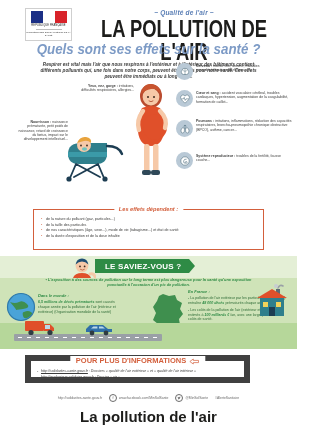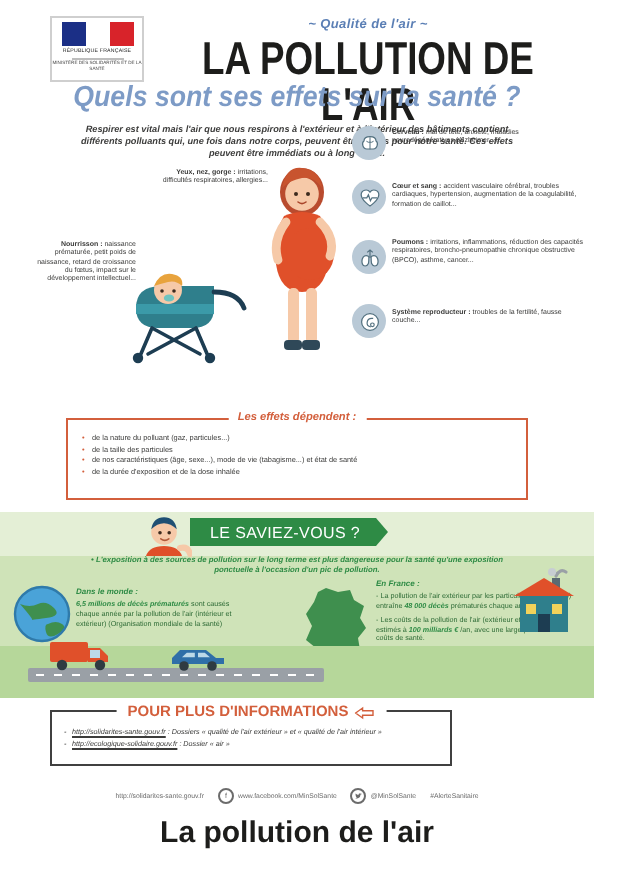--- a/index.html
+++ b/index.html
@@ -58,40 +58,40 @@
   .effects ul{margin:0;padding:7px 0 0 12px;list-style:none;}
   .effects li{font-size:3.7px;line-height:5.6px;color:#3c3c3b;position:relative;}
   .effects li:before{content:"•";position:absolute;left:-5px;color:#d35f3c;}
 
   
   .green{position:absolute;left:0;top:256px;width:297px;height:93px;
          background:#cfe3b8;overflow:hidden;}
   .green-top{position:absolute;left:0;top:0;width:297px;height:22px;background:#e4efd6;}
   .ribbon{position:absolute;left:95px;top:3px;height:14px;background:#2e8b45;
           display:flex;align-items:center;padding:0 8px 0 10px;}
-  .ribbon span{font-size:8px;font-weight:normal;color:#fff;letter-spacing:.2px;}
+  .ribbon span{font-size:8px;font-weight:bold;color:#fff;letter-spacing:.2px;}
   .ribbon:after{content:"";position:absolute;right:-6px;top:0;border-top:7px solid transparent;
                 border-bottom:7px solid transparent;border-left:6px solid #2e8b45;}
   .green-lead{position:absolute;left:38px;top:21px;width:221px;text-align:center;
               font-size:3.9px;line-height:5.4px;font-style:italic;font-weight:bold;color:#2e8b45;}
   .green-lead .bullet{color:#2e8b45;}
 
   .col{position:absolute;font-size:3.6px;line-height:4.8px;color:#2e6b36;}
   .col h4{margin:0 0 1.5px 0;font-size:4px;font-style:italic;font-weight:bold;color:#2e8b45;}
   .col .big{font-weight:bold;font-style:italic;color:#2e8b45;}
   .col p{margin:0 0 2px 0;}
 
   .ground{position:absolute;left:0;bottom:0;width:297px;height:26px;background:#b6d79a;}
   .road{position:absolute;left:14px;bottom:8px;width:148px;height:7px;background:#9aa0a6;border-radius:1px;}
   .road:before{content:"";position:absolute;left:4px;top:3px;width:140px;height:1px;
                background:repeating-linear-gradient(to right,#fff 0 4px,transparent 4px 9px);}
 
   
-  .info{position:absolute;left:25px;top:355px;width:201px;height:28px;
-        border:1px solid #404040;box-sizing:border-box;}
+  .info{position:absolute;left:25px;top:355px;width:225px;height:28px;
+        border:6px solid #404040;box-sizing:border-box;}
   .info-title{position:absolute;left:50%;top:-5px;transform:translateX(-50%);
               background:#fff;padding:0 6px;font-size:7.5px;font-weight:bold;
               color:#d35f3c;white-space:nowrap;display:flex;align-items:center;gap:3px;}
   .info ul{margin:0;padding:8px 0 0 10px;list-style:none;}
   .info li{font-size:3.6px;line-height:5.6px;color:#3c3c3b;font-style:italic;position:relative;}
   .info li:before{content:"-";position:absolute;left:-4px;color:#3c3c3b;}
   .info li u{text-decoration:underline;}
 
   .social{position:absolute;left:0;top:392px;width:297px;height:12px;
           display:flex;align-items:center;justify-content:center;gap:7px;

